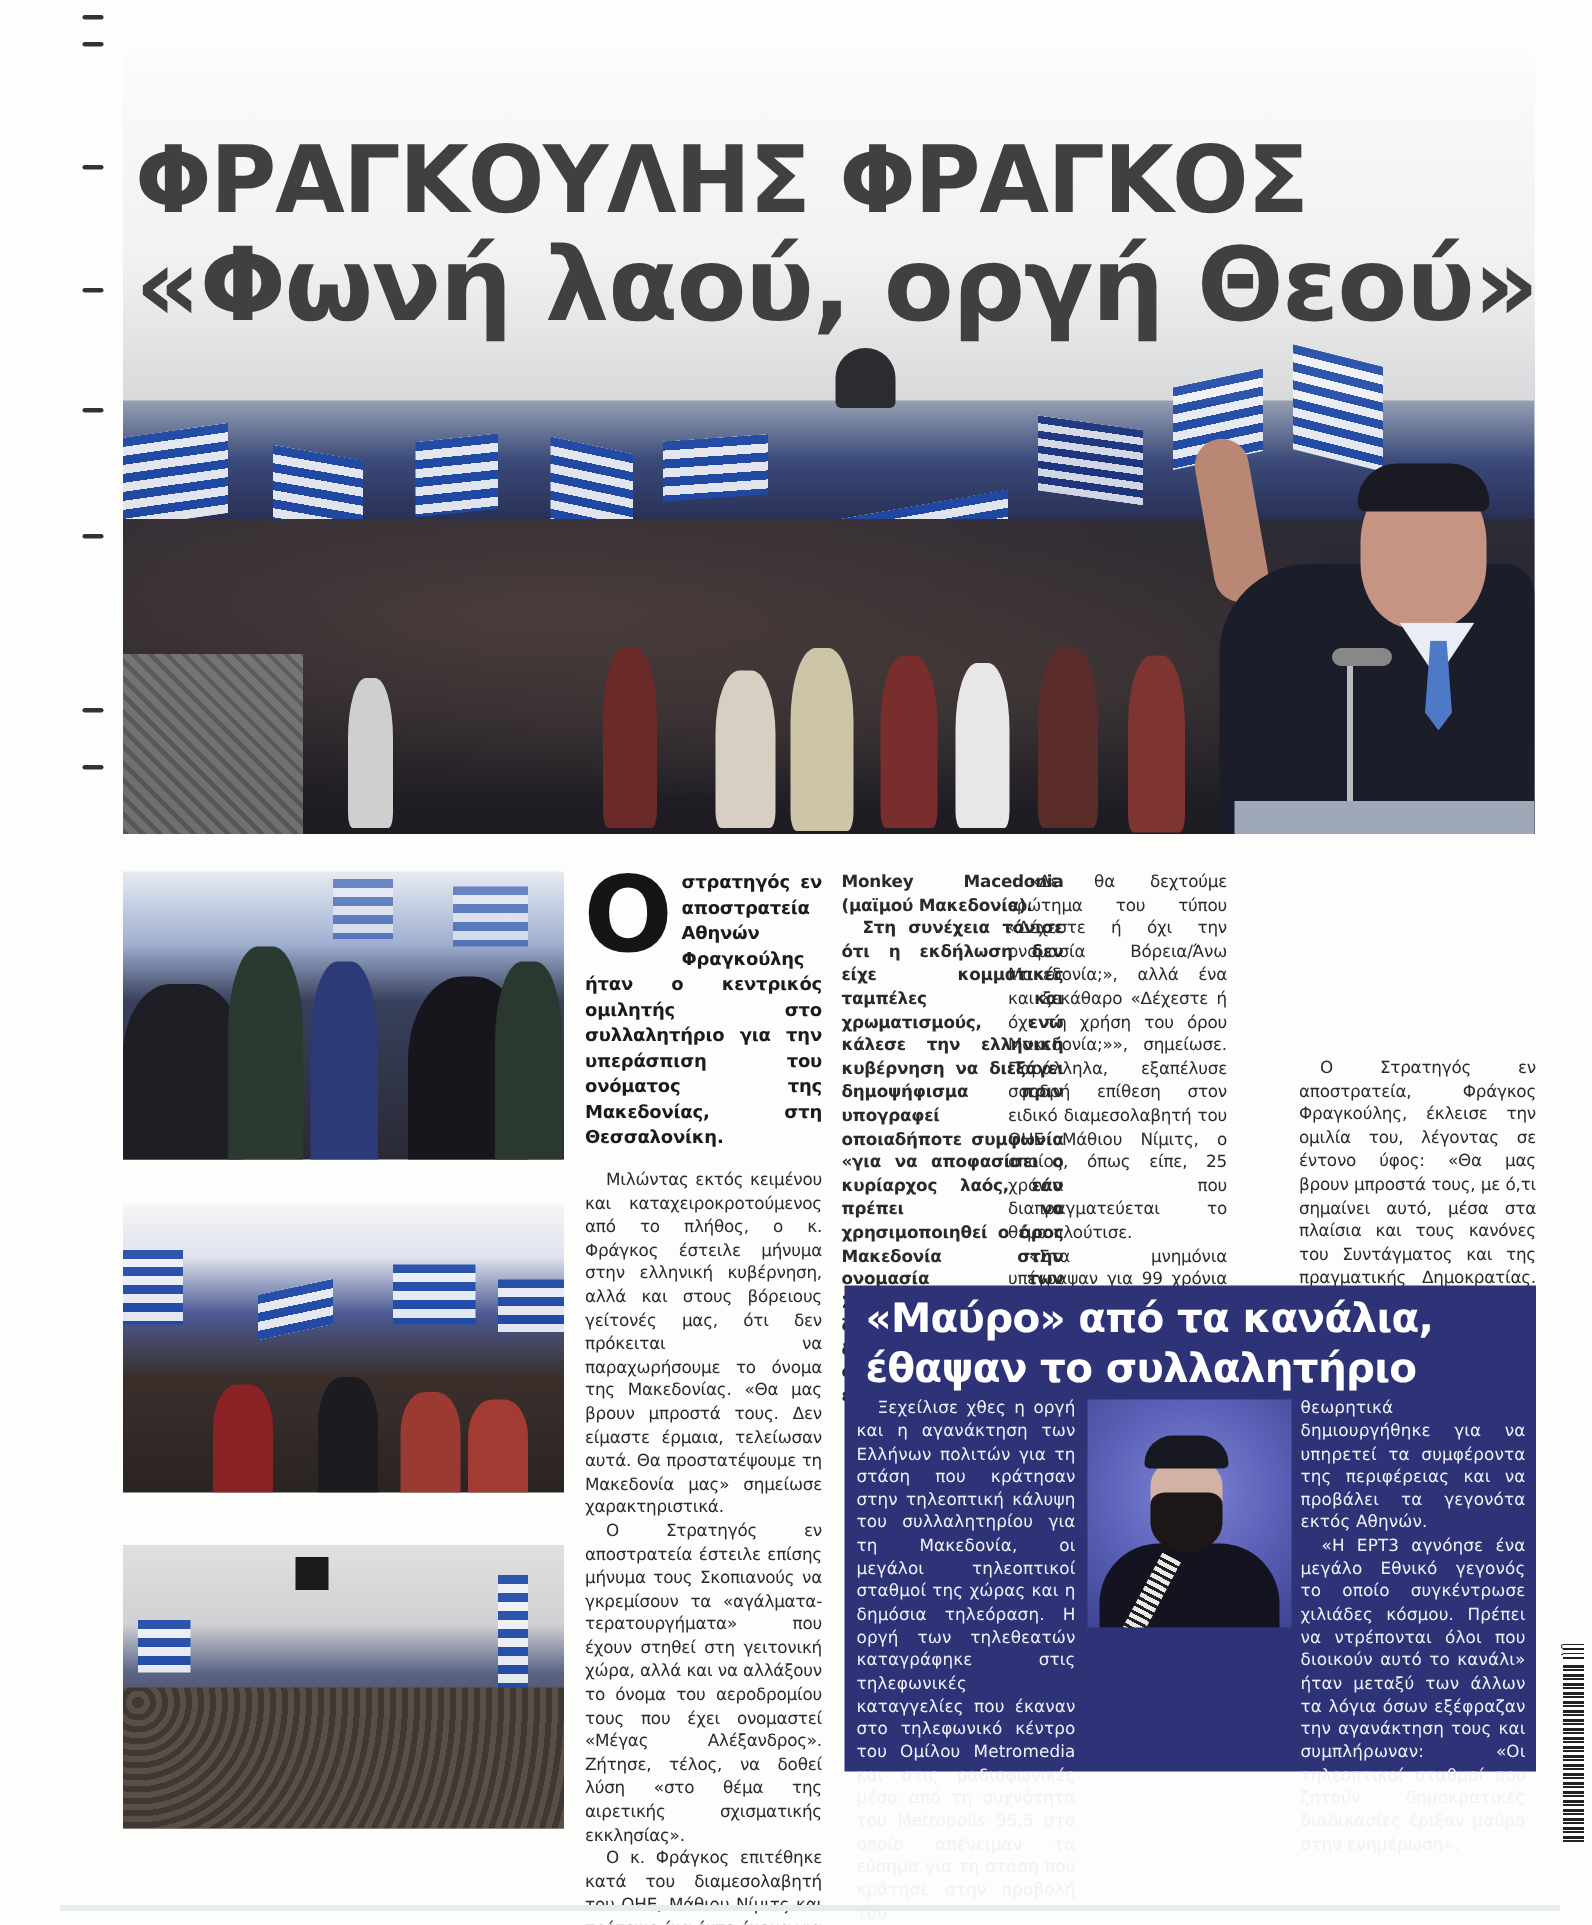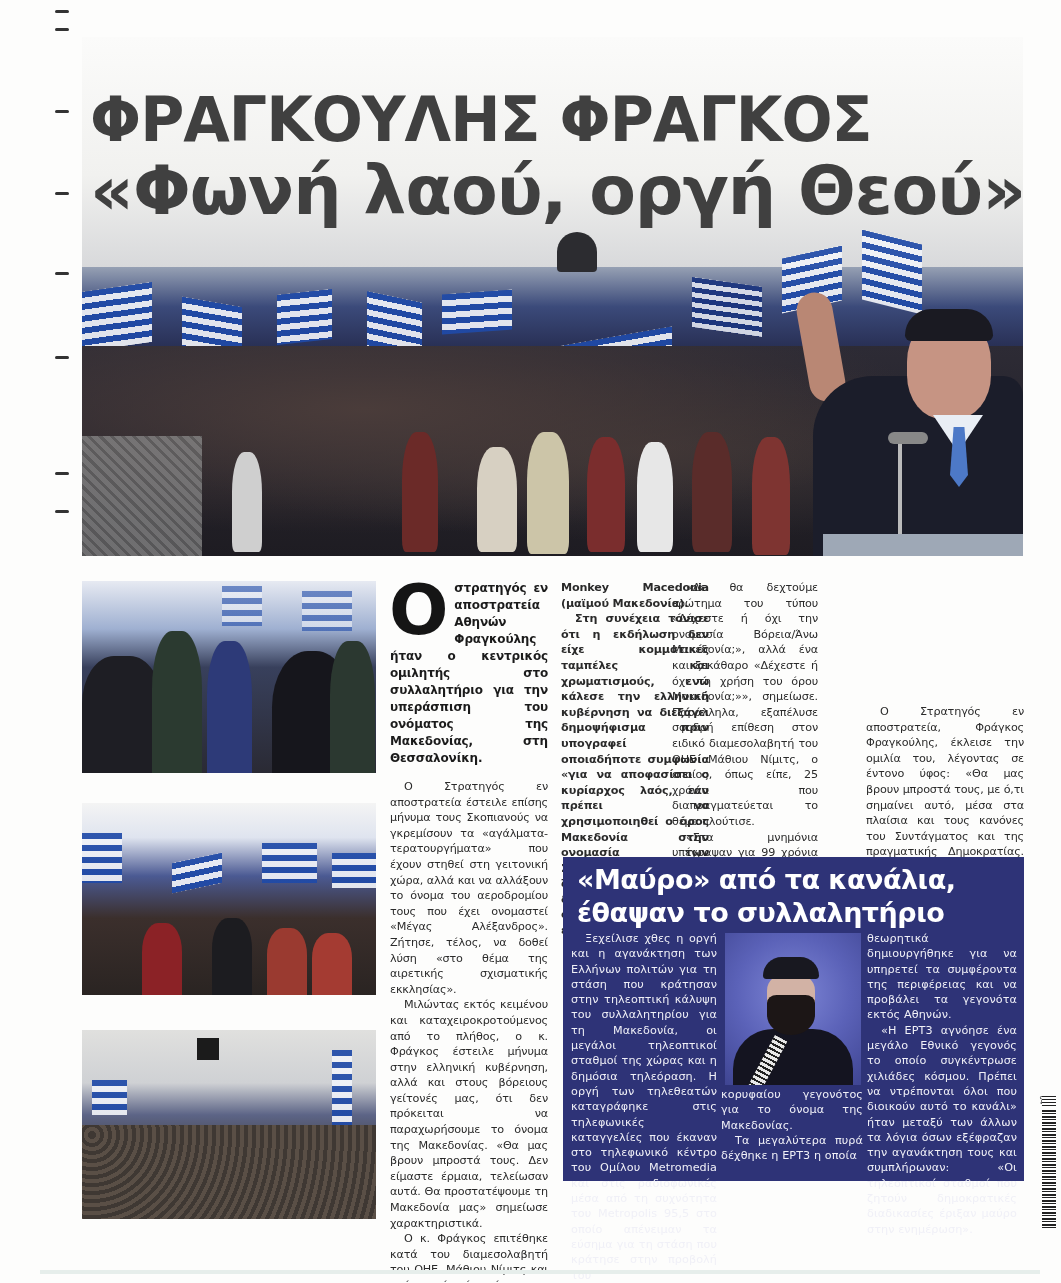--- a/index.html
+++ b/index.html
@@ -158,22 +158,22 @@
   <div class="flag" style="left:10px;top:50px;width:35px;height:35px;"></div>
   <div class="flag" style="left:250px;top:20px;width:20px;height:80px;"></div>
   <div class="shape" style="left:115px;top:8px;width:22px;height:22px;background:#1b1b1b;"></div>
   <div class="shape" style="left:0;top:95px;width:294px;height:94px;background:repeating-radial-gradient(circle at 10px 10px, #3f3833 0 4px, #5a4f46 4px 8px);"></div>
 </div>
 
 <div class="col c1">
   <div class="lead">
     <span class="dropcap">Ο</span><span>στρατηγός εν αποστρατεία Αθηνών Φραγκούλης ήταν ο κεντρικός ομιλητής στο συλλαλητήριο για την υπεράσπιση του ονόματος της Μακεδονίας, στη Θεσσαλονίκη.</span>
   </div>
+  <p>Μιλώντας εκτός κειμένου και καταχειροκροτούμενος από το πλήθος, ο κ. Φράγκος έστειλε μήνυμα στην ελληνική κυβέρνηση, αλλά και στους βόρειους γείτονές μας, ότι δεν πρόκειται να παραχωρήσουμε το όνομα της Μακεδονίας. «Θα μας βρουν μπροστά τους. Δεν είμαστε έρμαια, τελείωσαν αυτά. Θα προστατέψουμε τη Μακεδονία μας» σημείωσε χαρακτηριστικά.</p>
   <p>Ο Στρατηγός εν αποστρατεία έστειλε επίσης μήνυμα τους Σκοπιανούς να γκρεμίσουν τα «αγάλματα- τερατουργήματα» που έχουν στηθεί στη γειτονική χώρα, αλλά και να αλλάξουν το όνομα του αεροδρομίου τους που έχει ονομαστεί «Μέγας Αλέξανδρος». Ζήτησε, τέλος, να δοθεί λύση «στο θέμα της αιρετικής σχισματικής εκκλησίας».</p>
-  <p>Μιλώντας εκτός κειμένου και καταχειροκροτούμενος από το πλήθος, ο κ. Φράγκος έστειλε μήνυμα στην ελληνική κυβέρνηση, αλλά και στους βόρειους γείτονές μας, ότι δεν πρόκειται να παραχωρήσουμε το όνομα της Μακεδονίας. «Θα μας βρουν μπροστά τους. Δεν είμαστε έρμαια, τελείωσαν αυτά. Θα προστατέψουμε τη Μακεδονία μας» σημείωσε χαρακτηριστικά.</p>
   <p>Ο κ. Φράγκος επιτέθηκε κατά του διαμεσολαβητή του ΟΗΕ, Μάθιου Νίμιτς και πρότεινε ένα έκτο όνομα για την ονομασία των Σκοπίων, το...</p>
 </div>
 
 <div class="col c2">
   <p class="noind">Monkey Macedonia (μαϊμού Μακεδονία).</p>
   <p>Στη συνέχεια τόνισε ότι η εκδήλωση δεν είχε κομματικές ταμπέλες και χρωματισμούς, ενώ κάλεσε την ελληνική κυβέρνηση να διεξάγει δημοψήφισμα πριν υπογραφεί οποιαδήποτε συμφωνία «για να αποφασίσει ο κυρίαρχος λαός, εάν πρέπει να χρησιμοποιηθεί ο όρος Μακεδονία στην ονομασία των Σκοπίων». Μάλιστα, ζήτησε να δοθεί δικαίωμα ψήφου και στους Έλληνες του εξωτερικού.</p>
 </div>
 
 <div class="col c3">
   <p>«Δε θα δεχτούμε ερώτημα του τύπου «Δέχεστε ή όχι την ονομασία Βόρεια/Άνω Μακεδονία;», αλλά ένα και ξεκάθαρο «Δέχεστε ή όχι τη χρήση του όρου Μακεδονία;»», σημείωσε. Παράλληλα, εξαπέλυσε σφοδρή επίθεση στον ειδικό διαμεσολαβητή του ΟΗΕ Μάθιου Νίμιτς, ο οποίος, όπως είπε, 25 χρόνια που διαπραγματεύεται το θέμα πλούτισε.</p>
@@ -192,24 +192,20 @@
   <div class="bcol b1">
     <p>Ξεχείλισε χθες η οργή και η αγανάκτηση των Ελλήνων πολιτών για τη στάση που κράτησαν στην τηλεοπτική κάλυψη του συλλαλητηρίου για τη Μακεδονία, οι μεγάλοι τηλεοπτικοί σταθμοί της χώρας και η δημόσια τηλεόραση. Η οργή των τηλεθεατών καταγράφηκε στις τηλεφωνικές καταγγελίες που έκαναν στο τηλεφωνικό κέντρο του Ομίλου Metromedia και στις ραδιοφωνικές μέσα από τη συχνότητα του Metropolis 95,5 στο οποίο απένειμαν τα εύσημα για τη στάση που κράτησε στην προβολή του</p>
   </div>
   <div class="box-photo">
     <div class="bp-body"></div>
     <div class="bp-bandolier"></div>
     <div class="bp-face"></div>
     <div class="bp-beard"></div>
     <div class="bp-cap"></div>
   </div>
-  <div class="bcol b2">
-    <p class="noind" style="text-indent:0">κορυφαίου γεγονότος για το όνομα της Μακεδονίας.</p>
-    <p>Τα μεγαλύτερα πυρά δέχθηκε η ΕΡΤ3 η οποία</p>
-  </div>
   <div class="bcol b3">
     <p style="text-indent:0">θεωρητικά δημιουργήθηκε για να υπηρετεί τα συμφέροντα της περιφέρειας και να προβάλει τα γεγονότα εκτός Αθηνών.</p>
     <p>«Η ΕΡΤ3 αγνόησε ένα μεγάλο Εθνικό γεγονός το οποίο συγκέντρωσε χιλιάδες κόσμου. Πρέπει να ντρέπονται όλοι που διοικούν αυτό το κανάλι» ήταν μεταξύ των άλλων τα λόγια όσων εξέφραζαν την αγανάκτηση τους και συμπλήρωναν: «Οι τηλεοπτικοί σταθμοί που ζητούν δημοκρατικές διαδικασίες έριξαν μαύρο στην ενημέρωση».</p>
   </div>
 </div>
 
 <div class="barcode">
   <span class="num">04</span>
   <div class="bars2"></div>
   <div class="bars"></div>

